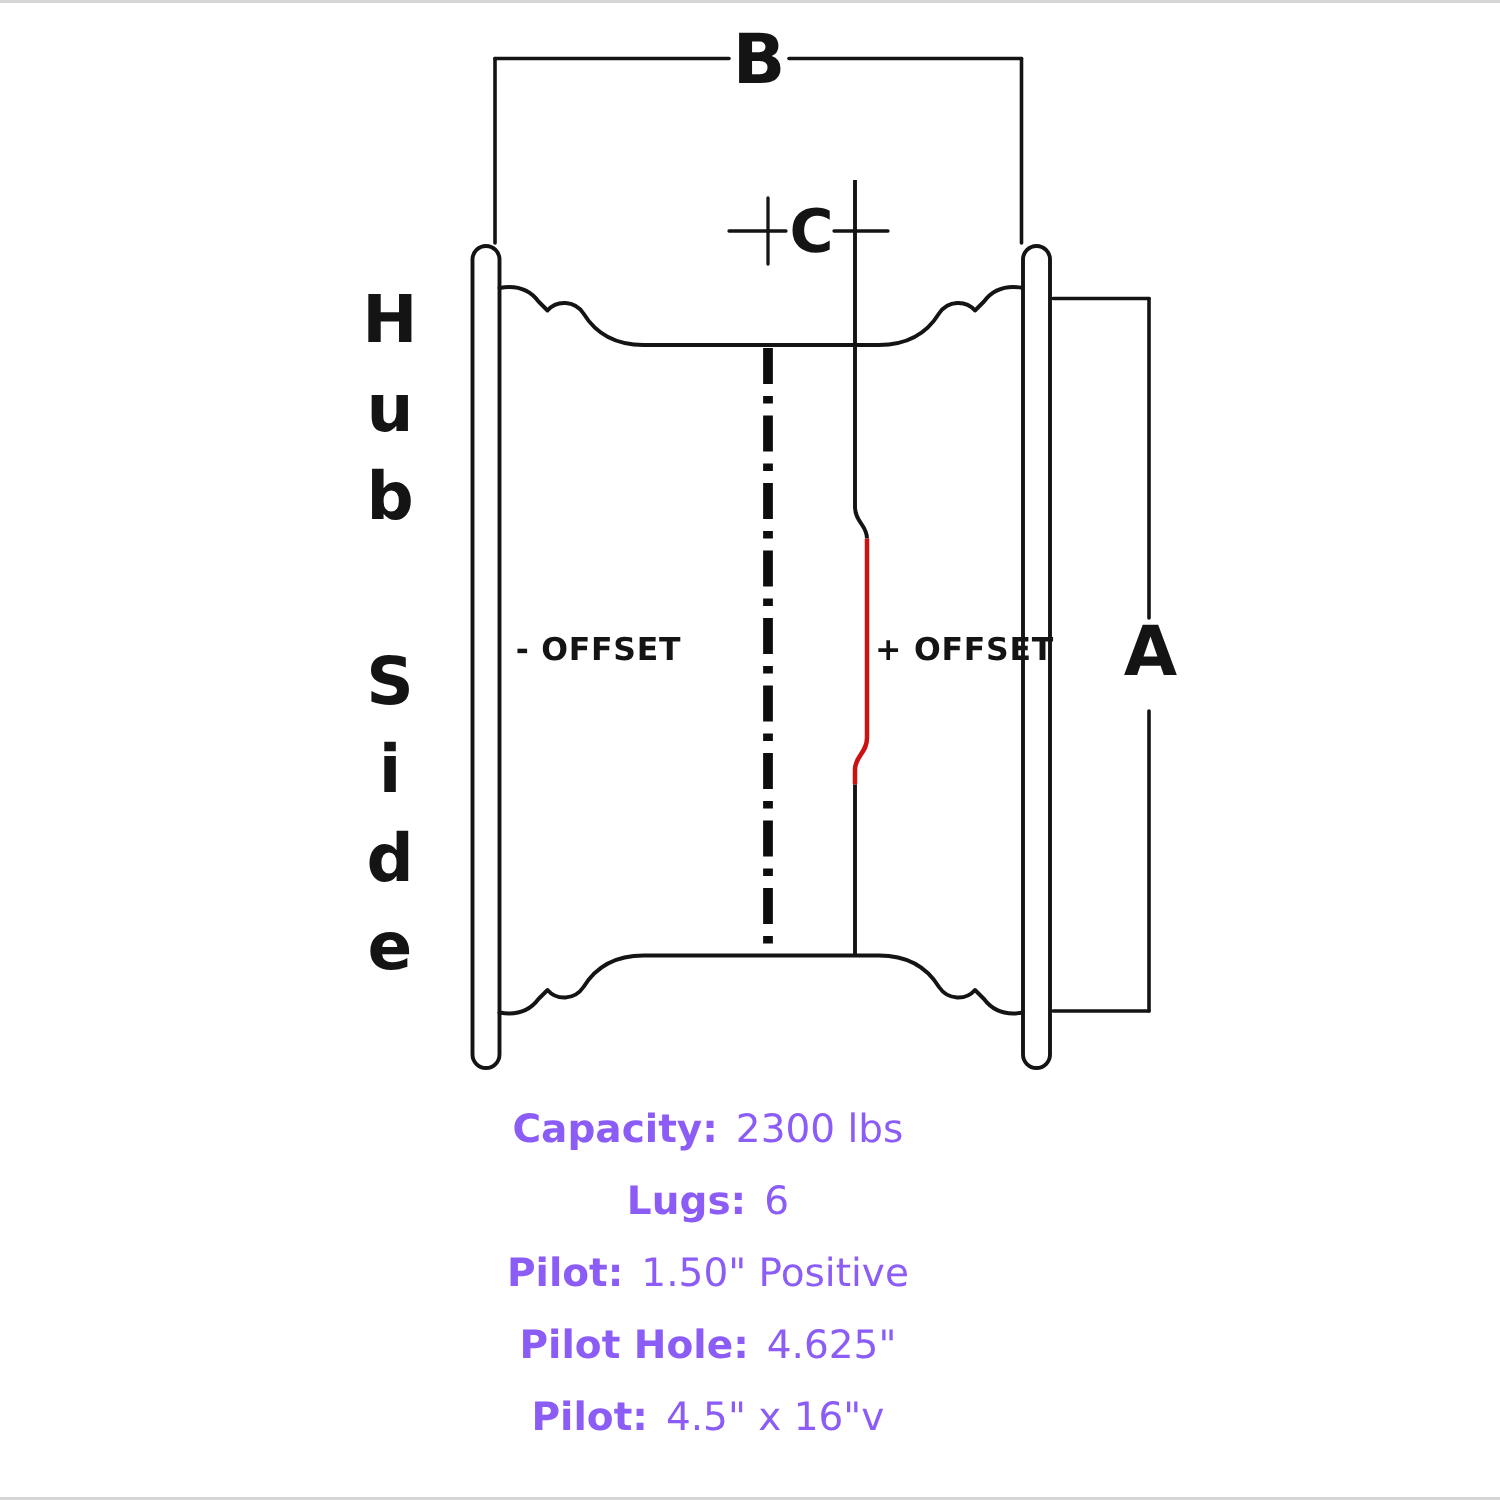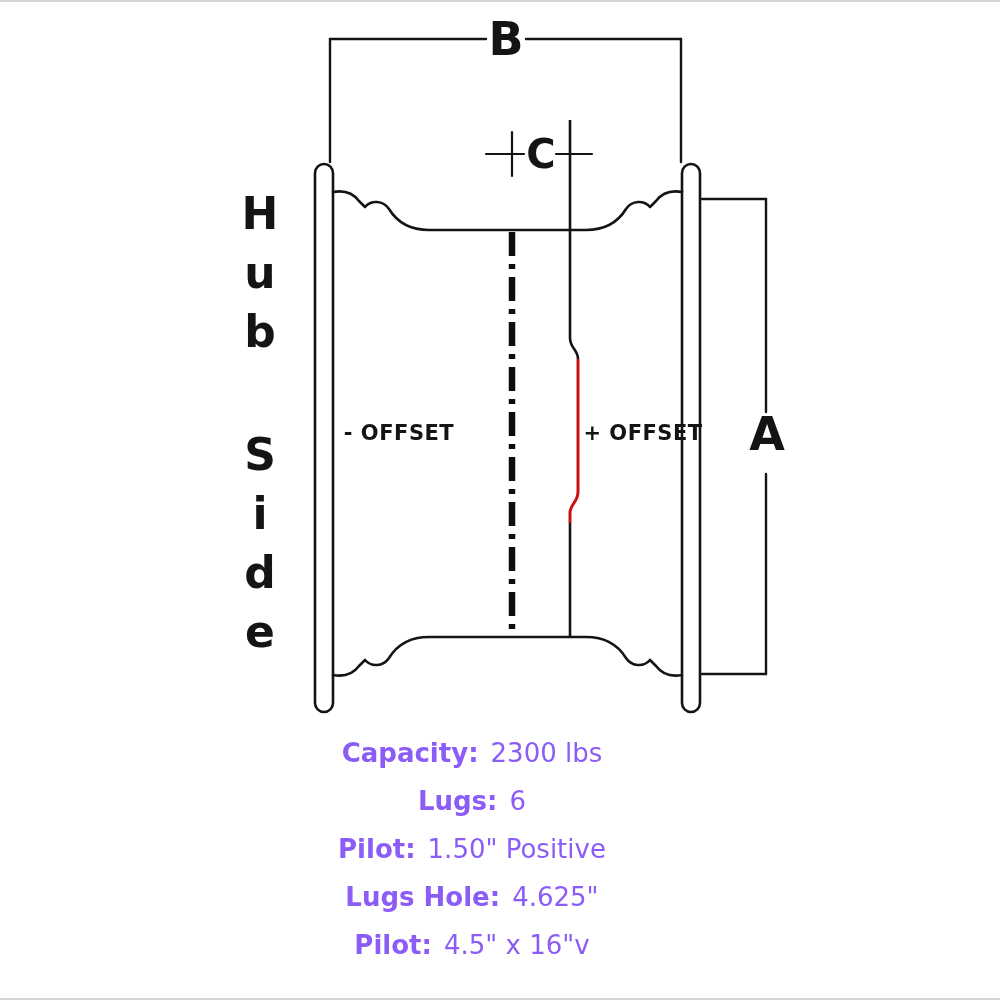--- a/index.html
+++ b/index.html
@@ -129,20 +129,20 @@
     <div class="spec-row">
       <span class="spec-label">Capacity:</span><span class="spec-value">2300 lbs</span>
     </div>
     <div class="spec-row">
       <span class="spec-label">Lugs:</span><span class="spec-value">6</span>
     </div>
     <div class="spec-row">
       <span class="spec-label">Pilot:</span><span class="spec-value">1.50" Positive</span>
     </div>
     <div class="spec-row">
-      <span class="spec-label">Lugs Hole:</span><span class="spec-value">4.625"</span>
+      <span class="spec-label">Pilot Hole:</span><span class="spec-value">4.625"</span>
     </div>
     <div class="spec-row">
       <span class="spec-label">Pilot:</span><span class="spec-value">4.5" x 16"v</span>
     </div>
   </div>
 
 </div>
 
 </body></html>

